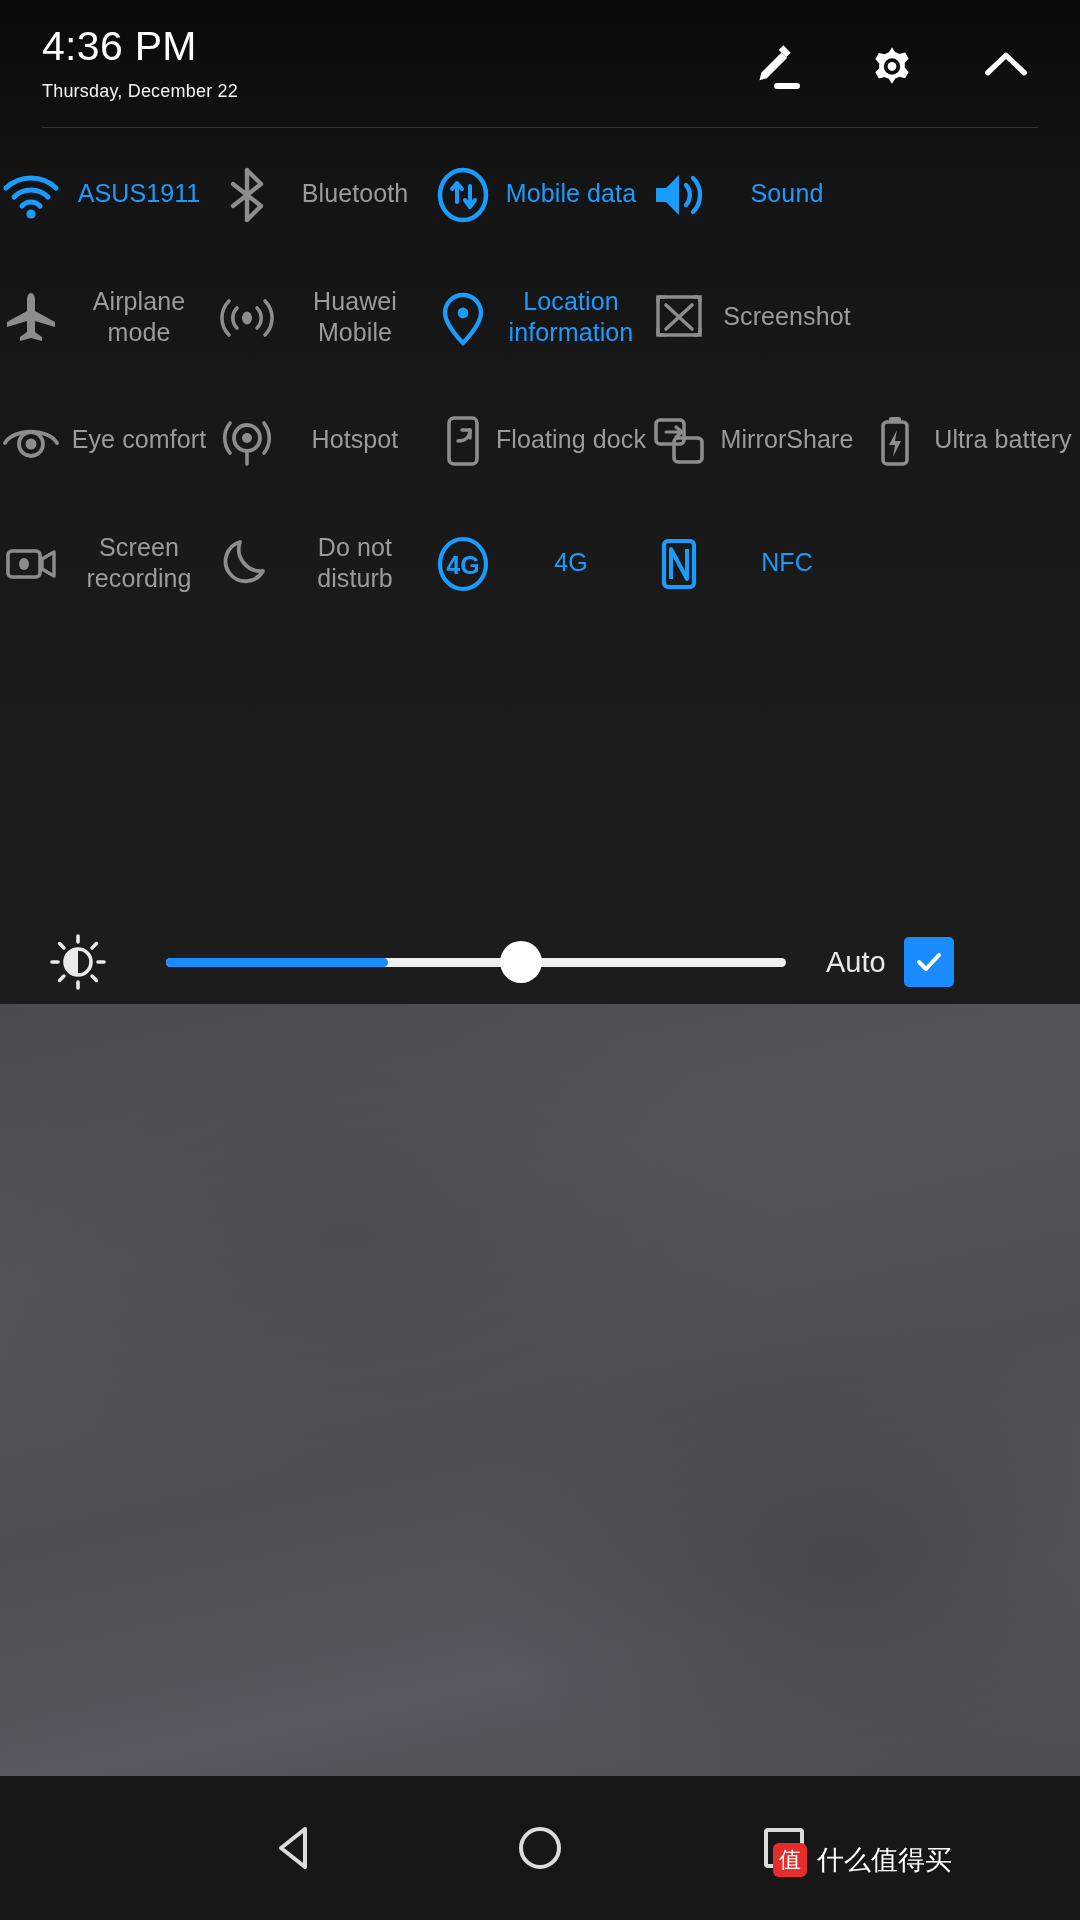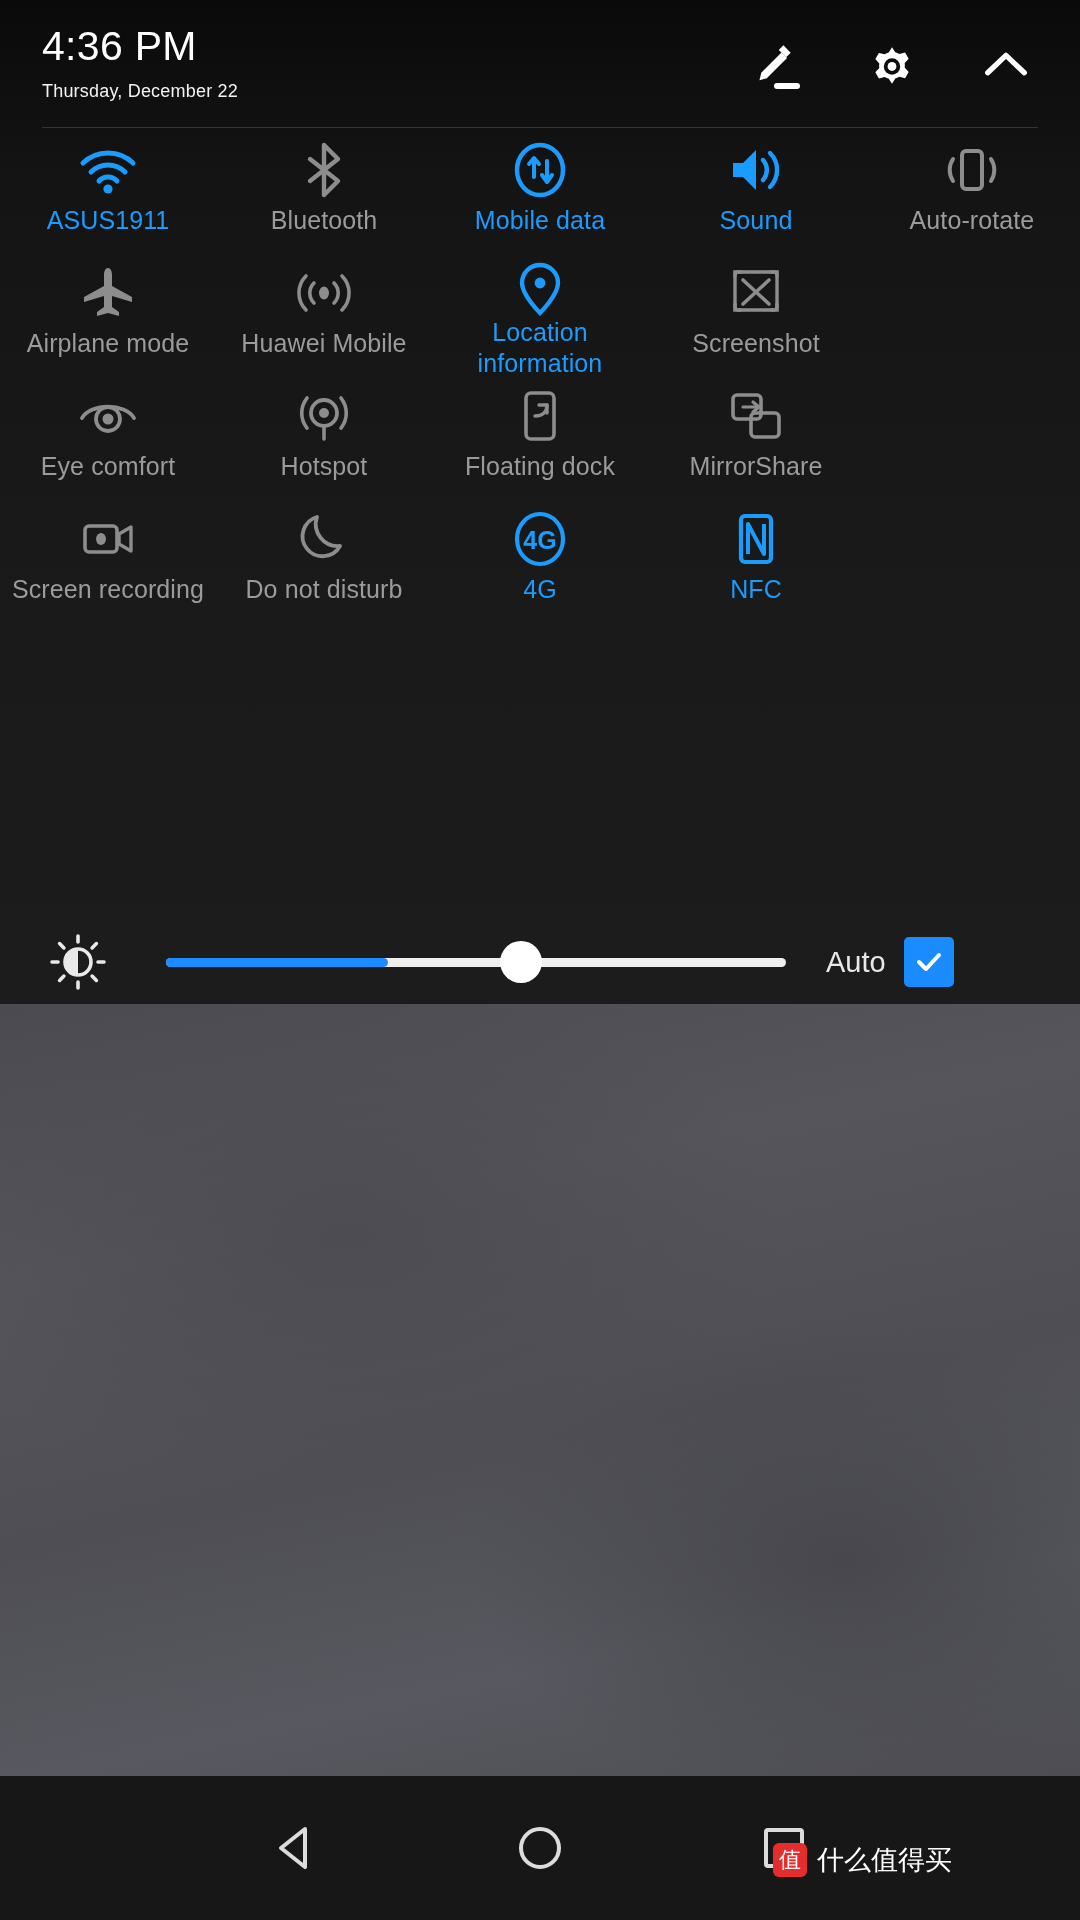--- a/index.html
+++ b/index.html
@@ -19,21 +19,21 @@
   #clock-block { position:absolute; left:42px; top:22px; }
   #clock { font-size:41px; color:#fff; line-height:48px; letter-spacing:.3px; }
   #date { font-size:18px; color:#f2f2f2; line-height:34px; margin-top:4px; letter-spacing:.2px; }
   #header-icons { position:absolute; right:48px; top:40px; display:flex; align-items:center; gap:62px; }
   .hicon { width:52px; height:52px; display:flex; align-items:center; justify-content:center; }
   #divider { position:absolute; left:42px; top:127px; width:996px; height:1px; background:#343434; }
 
   
   #grid { position:absolute; left:0; top:133px; width:1080px; }
   .qrow { display:flex; width:1080px; height:123px; }
-  .tile { width:216px; display:flex; flex-direction:column; align-items:center; }
+  .tile { width:216px; display:flex; flex-direction:row; align-items:center; }
   .tile-icon { height:74px; display:flex; align-items:center; justify-content:center; }
   .tile-label {
     font-size:25px; line-height:31px; text-align:center; width:200px;
     letter-spacing:.1px; margin-top:-2px;
   }
   .off .tile-label { color:#9b9b9b; }
   .on  .tile-label { color:#1a9cff; }
   .tile.empty { visibility:hidden; }
 
   
@@ -152,30 +152,20 @@
           <div class="tile-icon">
             <svg width="62" height="62" viewBox="0 0 62 62">
               <path d="M8 24 L18 24 L31 11 L31 51 L18 38 L8 38 Z" fill="#1a9cff"></path>
               <path d="M38 21 A15 15 0 0 1 38 41" stroke="#1a9cff" stroke-width="4.4" fill="none" stroke-linecap="round"></path>
               <path d="M45 14 A24 24 0 0 1 45 48" stroke="#1a9cff" stroke-width="4.4" fill="none" stroke-linecap="round"></path>
             </svg>
           </div>
           <div class="tile-label">Sound</div>
         </div>
 
-        <div class="tile off">
-          <div class="tile-icon">
-            <svg width="62" height="62" viewBox="0 0 62 62">
-              <rect x="21" y="12" width="20" height="38" rx="4" stroke="#8d8d8d" stroke-width="4" fill="none"></rect>
-              <path d="M12 20 A20 20 0 0 0 12 42" stroke="#8d8d8d" stroke-width="4" fill="none" stroke-linecap="round"></path>
-              <path d="M50 20 A20 20 0 0 1 50 42" stroke="#8d8d8d" stroke-width="4" fill="none" stroke-linecap="round"></path>
-            </svg>
-          </div>
-          <div class="tile-label">Auto-rotate</div>
-        </div>
       </div>
 
       <div class="qrow">
         <div class="tile off">
           <div class="tile-icon">
             <svg width="62" height="62" viewBox="0 0 62 62">
               <path d="M31 6 C33.5 6 35 9 35 13 L35 24 L55 35 L55 40 L35 34 L35 45 L42 50 L42 54 L31 51 L20 54 L20 50 L27 45 L27 34 L7 40 L7 35 L27 24 L27 13 C27 9 28.5 6 31 6 Z" fill="#8d8d8d"></path>
             </svg>
           </div>
           <div class="tile-label">Airplane mode</div>
@@ -258,20 +248,30 @@
           <div class="tile-icon">
             <svg width="62" height="62" viewBox="0 0 62 62">
               <rect x="8" y="10" width="28" height="24" rx="4" stroke="#8d8d8d" stroke-width="3.6" fill="none"></rect>
               <rect x="26" y="28" width="28" height="24" rx="4" stroke="#8d8d8d" stroke-width="3.6" fill="none"></rect>
               <path d="M18 22 L34 22 M28 17 L34 22 L28 27" stroke="#8d8d8d" stroke-width="3.2" fill="none" stroke-linecap="round" stroke-linejoin="round"></path>
             </svg>
           </div>
           <div class="tile-label">MirrorShare</div>
         </div>
 
+        <div class="tile off">
+          <div class="tile-icon">
+            <svg width="62" height="62" viewBox="0 0 62 62">
+              <rect x="25" y="7" width="12" height="5" rx="2" fill="#8d8d8d"></rect>
+              <rect x="19" y="12" width="24" height="42" rx="4" stroke="#8d8d8d" stroke-width="3.6" fill="none"></rect>
+              <path d="M33 20 L25 35 L31 35 L29 47 L37 31 L31 31 Z" fill="#8d8d8d"></path>
+            </svg>
+          </div>
+          <div class="tile-label">Ultra battery</div>
+        </div>
       </div>
 
       <div class="qrow">
         <div class="tile off">
           <div class="tile-icon">
             <svg width="62" height="62" viewBox="0 0 62 62">
               <rect x="8" y="18" width="32" height="26" rx="4" stroke="#8d8d8d" stroke-width="3.6" fill="none"></rect>
               <path d="M42 26 L54 19 L54 43 L42 36 Z" stroke="#8d8d8d" stroke-width="3.4" fill="none" stroke-linejoin="round"></path>
               <ellipse cx="24" cy="31" rx="5" ry="6" fill="#8d8d8d"></ellipse>
             </svg>

